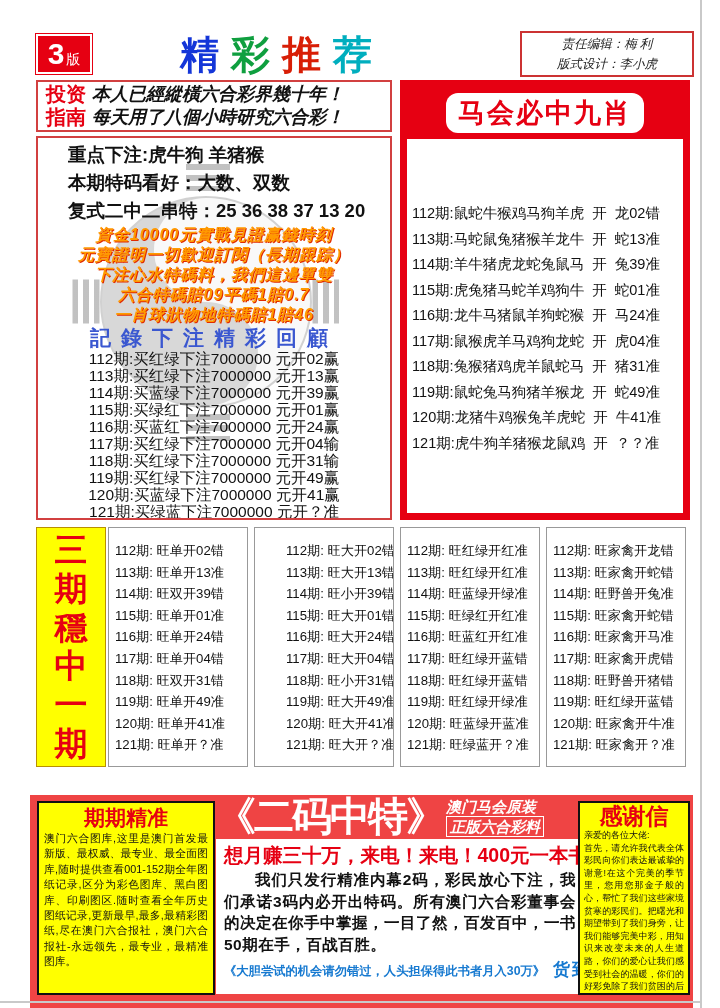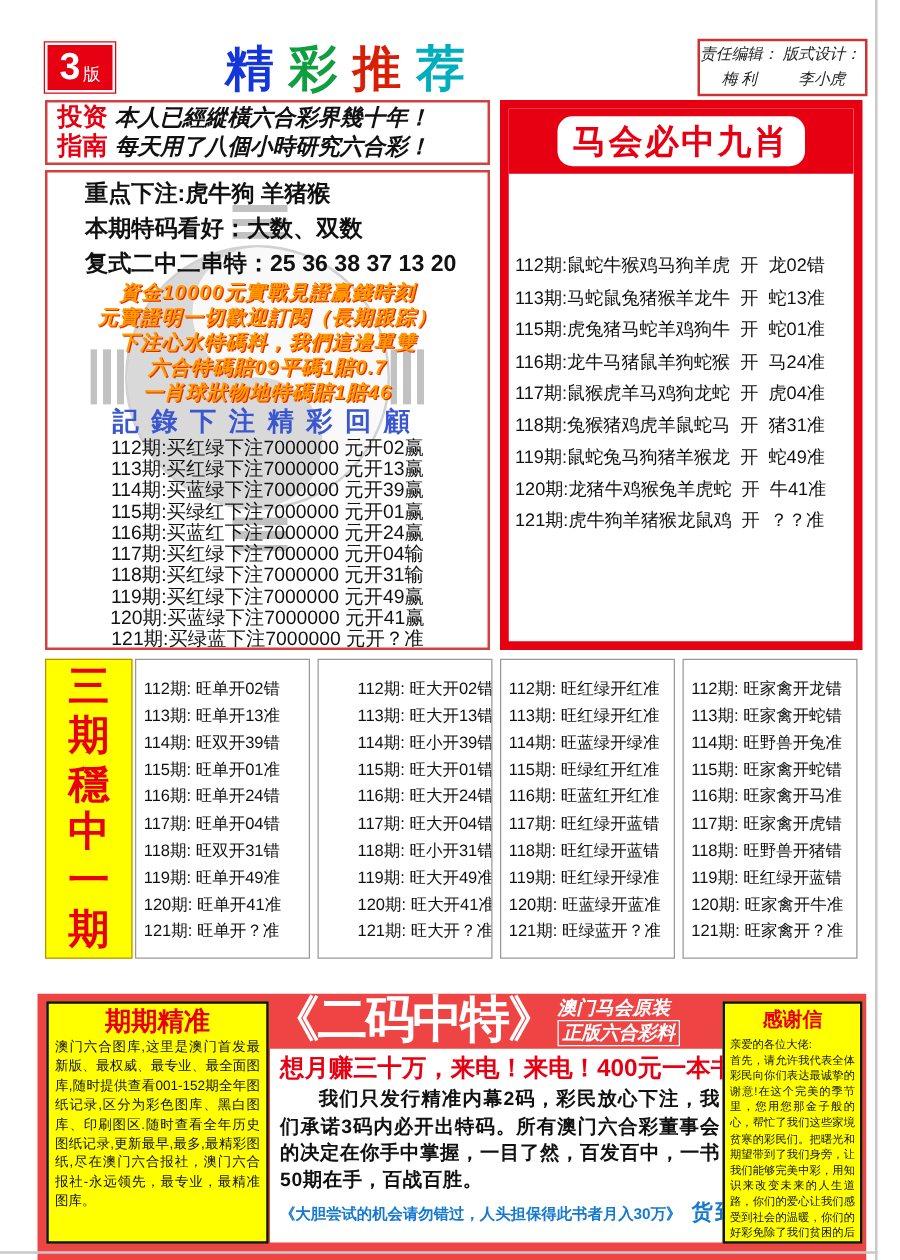--- a/index.html
+++ b/index.html
@@ -23,25 +23,25 @@
   #edition-box .num { font-size: 30px; font-weight: bold; line-height: 1; }
   #edition-box .suf { font-size: 14px; margin: 12px 0 0 2px; }
   #main-title {
     left: 180px; top: 28px; width: 360px;
     text-align: left; font-size: 39px; font-weight: bold;
     letter-spacing: 12px; white-space: nowrap;
   }
   .tc0 { color: #1436d8; } .tc1 { color: #0f9f3f; }
   .tc2 { color: #d81e06; } .tc3 { color: #00aebe; }
   #editor-box {
-    right: 26px; top: 31px; width: 136px; height: 46px;
+    right: 26px; top: 31px; width: 174px; height: 46px;
     border: 2px solid #cc3333;
     font-family: "Liberation Serif", serif; font-style: italic;
     font-size: 12.5px; line-height: 20px; color: #222;
-    display: flex; flex-direction: row; justify-content: center;
+    display: flex; flex-direction: column; justify-content: center;
     text-align: center;
   }
 
   
   #intro-box {
     left: 36px; top: 80px; width: 356px; height: 52px;
     border: 2px solid #d24040;
     display: flex; align-items: center; padding: 2px 4px 2px 8px;
   }
   .intro-label { color: #e60012; font-weight: bold; font-size: 20px; line-height: 23px; text-align: center; margin-right: 6px; }
@@ -149,21 +149,21 @@
   .bc-hotline { color: #e60012; font-weight: bold; font-size: 19.5px; line-height: 27px; text-align: center; white-space: nowrap; }
   .bc-body { font-size: 15.5px; font-weight: bold; line-height: 21.5px; text-indent: 2em; text-align: justify; letter-spacing: 0.5px; }
   .bc-footer { display: flex; align-items: baseline; margin-top: 3px; white-space: nowrap; }
   .bc-blue { color: #1679d0; font-size: 12.3px; font-weight: bold; }
   .bc-pay  { color: #1679d0; font-size: 17px; font-weight: bold; margin-left: 8px; letter-spacing: 2px; }
 
   #bottom-right {
     position: absolute; left: 548px; top: 6px; width: 112px; height: 194px;
     background: #ffff00; border: 2px solid #111; padding: 1px 4px; overflow: hidden;
   }
-  #bottom-right .br-title { text-align: center; color: #e60012; font-size: 16px; font-weight: bold; line-height: 25px; }
+  #bottom-right .br-title { text-align: center; color: #e60012; font-size: 23px; font-weight: bold; line-height: 25px; }
   #bottom-right .br-greeting, #bottom-right .br-body { font-size: 9px; line-height: 12.6px; text-align: justify; }
 
   
   .scan-v { left: 700px; top: 0; width: 2px; height: 1008px; background: #c9c9c9; }
   .scan-h { left: 0; top: 1001px; width: 702px; height: 2px; background: #c9c9c9; }
 </style>
 </head>
 <body>
 
 <div class="abs" id="edition-box">
@@ -228,20 +228,21 @@
     </div>
 </div>
 
 <div class="abs" id="nine-xiao-box">
   <div class="nx-band">
     <div class="nx-pill">马会必中九肖</div>
   </div>
   <div class="nx-rows">
       <div class="nx-row">112期:鼠蛇牛猴鸡马狗羊虎  开  龙02错</div>
       <div class="nx-row">113期:马蛇鼠兔猪猴羊龙牛  开  蛇13准</div>
+      <div class="nx-row">114期:羊牛猪虎龙蛇兔鼠马  开  兔39准</div>
       <div class="nx-row">115期:虎兔猪马蛇羊鸡狗牛  开  蛇01准</div>
       <div class="nx-row">116期:龙牛马猪鼠羊狗蛇猴  开  马24准</div>
       <div class="nx-row">117期:鼠猴虎羊马鸡狗龙蛇  开  虎04准</div>
       <div class="nx-row">118期:兔猴猪鸡虎羊鼠蛇马  开  猪31准</div>
       <div class="nx-row">119期:鼠蛇兔马狗猪羊猴龙  开  蛇49准</div>
       <div class="nx-row">120期:龙猪牛鸡猴兔羊虎蛇  开  牛41准</div>
       <div class="nx-row">121期:虎牛狗羊猪猴龙鼠鸡  开  ？？准</div>
     </div>
 </div>
 

